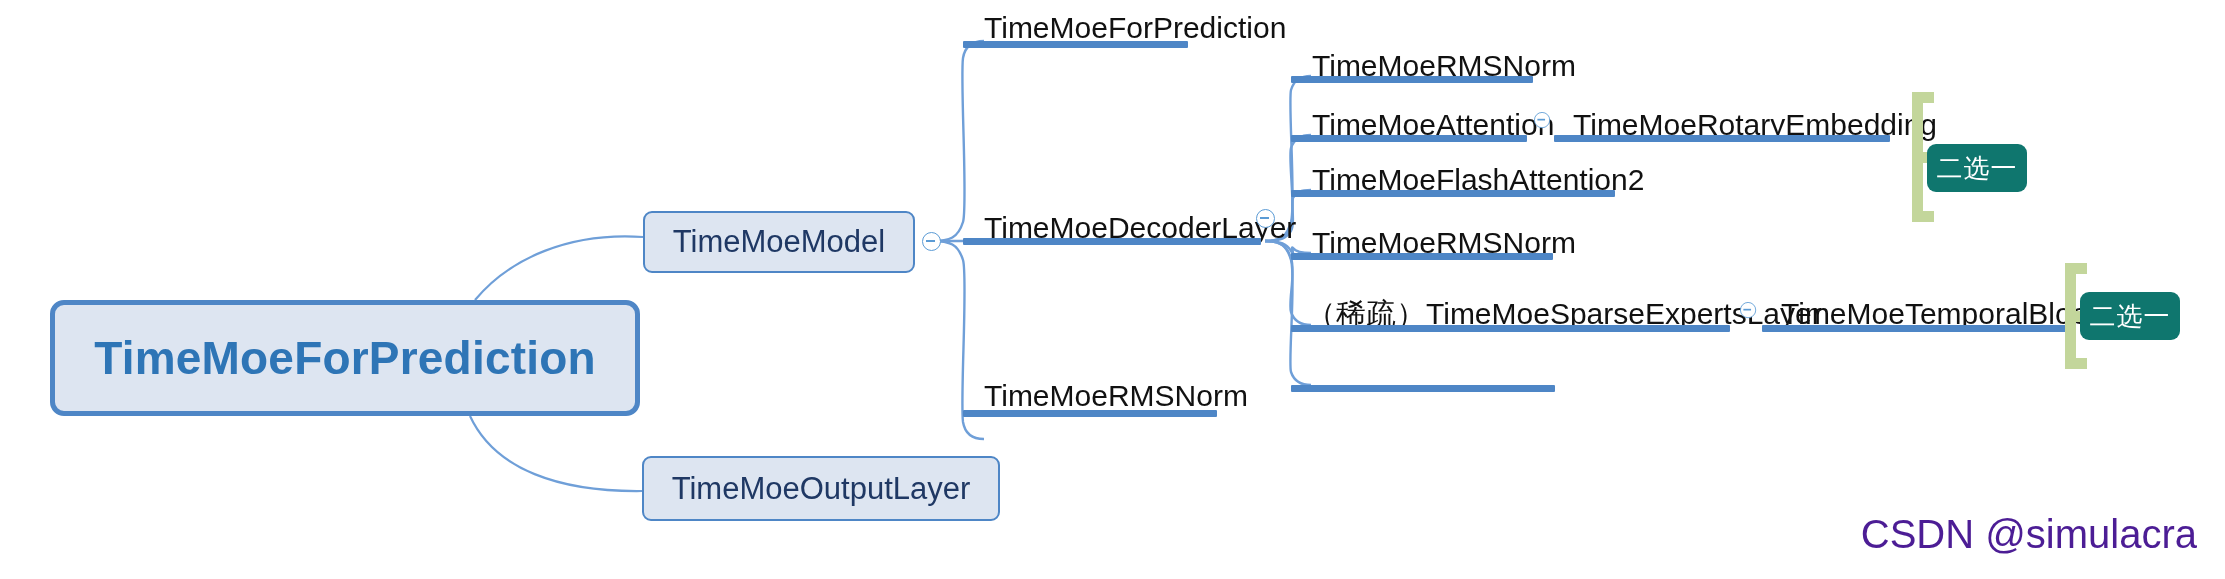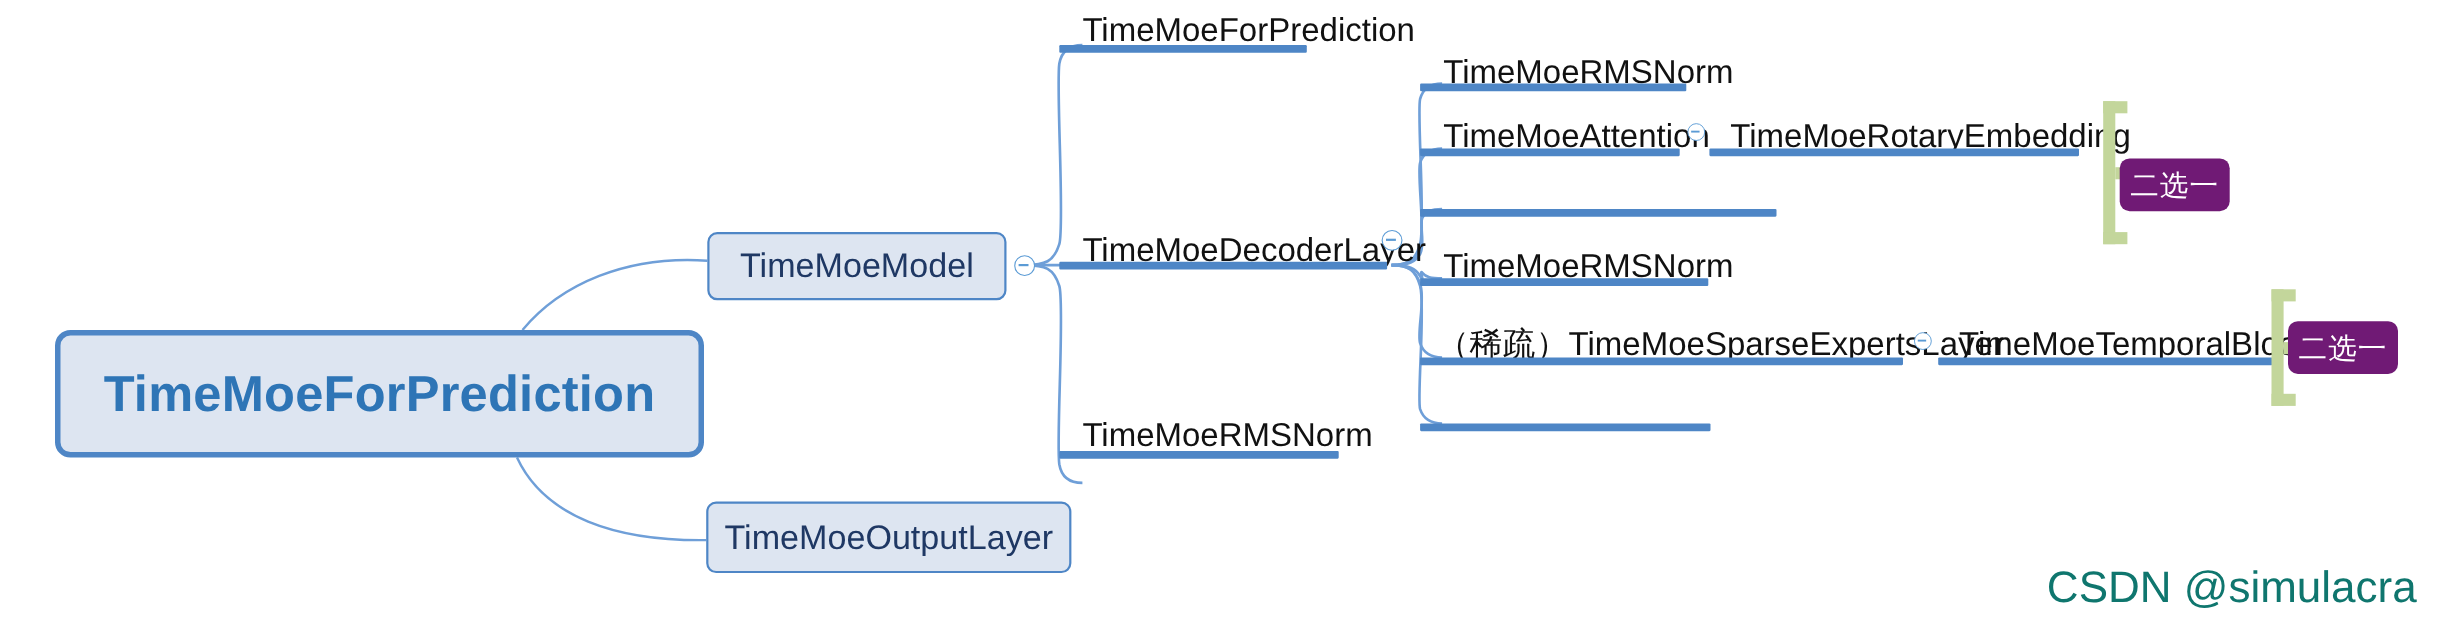--- a/index.html
+++ b/index.html
@@ -33,21 +33,21 @@
     font-size:46px;font-weight:bold;
     color:#2E75B6;
     letter-spacing:.2px;
   }
   .boxnode.lvl1{
     font-size:31px;font-weight:normal;
     border-width:2px;border-radius:9px;
     color:#1F3864;
   }
   #n-model{left:643px;top:211px;width:272px;height:62px;}
-  #n-output{left:642px;top:456px;width:332px;height:65px;}
+  #n-output{left:642px;top:456px;width:358px;height:65px;}
 
   
   .unode{
     position:absolute;
     white-space:nowrap;
     color:#111111;
     font-size:30px;
     line-height:1.05;
     padding:0 6px 6px 6px;
     box-sizing:border-box;
@@ -85,33 +85,33 @@
     position:absolute;left:12px;height:11px;width:22px;background:#C3D69B;
   }
   .gbracket .arm.top{top:0;}
   .gbracket .arm.bot{bottom:0;}
   .gbracket .stub{
     position:absolute;left:23px;width:18px;height:11px;background:#C3D69B;
     top:50%;margin-top:-5.5px;
   }
   .greenbox{
     position:absolute;
-    background:#701a75;
+    background:#0f766e;
     border-radius:9px;
     color:#ffffff;
     display:flex;align-items:center;justify-content:center;
     font-size:26px;
     white-space:nowrap;
     letter-spacing:1px;
   }
 
   
   #watermark{
     position:absolute;right:28px;bottom:22px;
-    font-size:40px;color:#0f766e;
+    font-size:40px;color:#4c1d95;
     white-space:nowrap;
     user-select:none;
   }
 </style>
 </head>
 <body>
 
 <div id="stage">
 
   <svg id="wires" viewBox="0 0 2225 579" width="2225" height="579" xmlns="http://www.w3.org/2000/svg">
@@ -191,20 +191,23 @@
   <div class="unode" style="left:1306px;top:109px;">
     <span class="lbl">TimeMoeAttention</span>
   </div>
   <div class="uline" style="left:1291px;top:135px;width:236px;"></div>
   <div class="toggle" style="left:1534px;top:112px;transform:scale(.85);transform-origin:left top;"></div>
   <div class="unode" style="left:1567px;top:109px;">
     <span class="lbl">TimeMoeRotaryEmbedding</span>
   </div>
   <div class="uline" style="left:1554px;top:135px;width:336px;"></div>
 
+  <div class="unode" style="left:1306px;top:164px;">
+    <span class="lbl">TimeMoeFlashAttention2</span>
+  </div>
   <div class="uline" style="left:1291px;top:190px;width:324px;"></div>
 
   <div class="unode" style="left:1306px;top:227px;">
     <span class="lbl">TimeMoeRMSNorm</span>
   </div>
   <div class="uline" style="left:1291px;top:253px;width:262px;"></div>
 
   <div class="unode" style="left:1300px;top:298px;">
     <span class="lbl">（稀疏）</span><span class="lbl">TimeMoeSparseExpertsLayer</span>
   </div>

